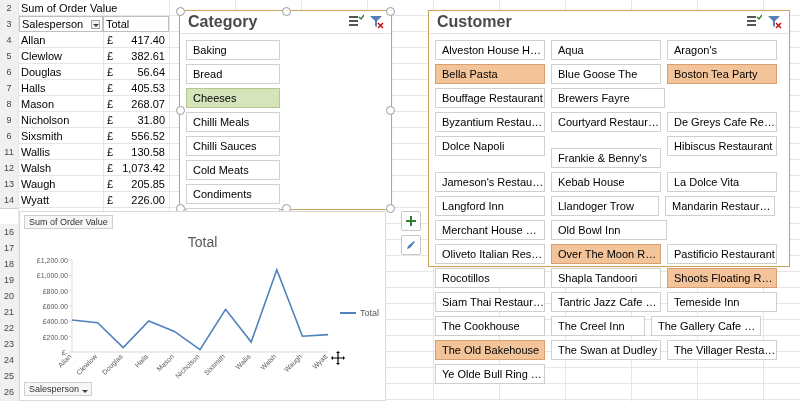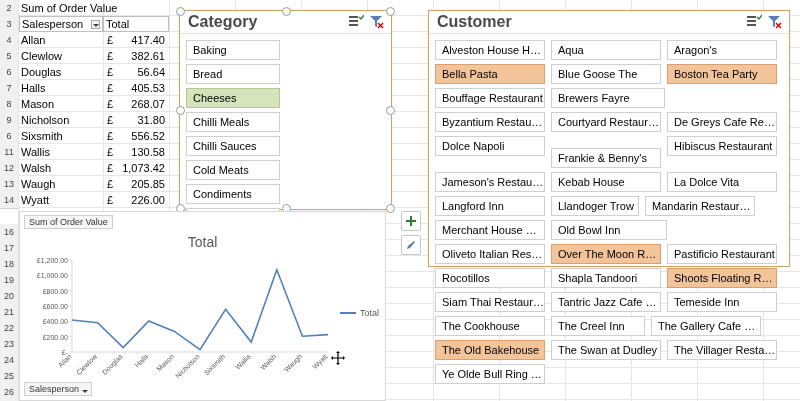--- a/index.html
+++ b/index.html
@@ -334,21 +334,21 @@
       <div class="sitem" style="width: 110px;">Byzantium Restaurant</div>
       <div class="sitem" style="width: 110px;">Courtyard Restaurant</div>
       <div class="sitem" style="width: 110px;">De Greys Cafe Restaurant</div>
       <div class="sitem" style="width: 110px;">Dolce Napoli</div>
       <div class="sitem" style="width: 110px; margin-top: 12px;">Frankie &amp; Benny's</div>
       <div class="sitem" style="width: 110px;">Hibiscus Restaurant</div>
       <div class="sitem" style="width: 110px;">Jameson's Restaurant</div>
       <div class="sitem" style="width: 110px;">Kebab House</div>
       <div class="sitem" style="width: 110px;">La Dolce Vita</div>
       <div class="sitem" style="width: 110px;">Langford Inn</div>
-      <div class="sitem" style="width: 88px;">Llandoger Trow</div>
+      <div class="sitem" style="width: 108px;">Llandoger Trow</div>
       <div class="sitem" style="width: 110px;">Mandarin Restaurant</div>
       <div class="sitem" style="width: 110px;">Merchant House Restaur...</div>
       <div class="sitem" style="width: 116px;">Old Bowl Inn</div>
       <div class="sitem" style="width: 110px;">Oliveto Italian Restaurant</div>
       <div class="sitem sel" style="width: 110px;">Over The Moon Restaurant</div>
       <div class="sitem" style="width: 110px;">Pastificio Restaurant</div>
       <div class="sitem" style="width: 110px;">Rocotillos</div>
       <div class="sitem" style="width: 110px;">Shapla Tandoori</div>
       <div class="sitem sel" style="width: 110px;">Shoots Floating Restaurant</div>
       <div class="sitem" style="width: 110px;">Siam Thai Restaurant</div>

